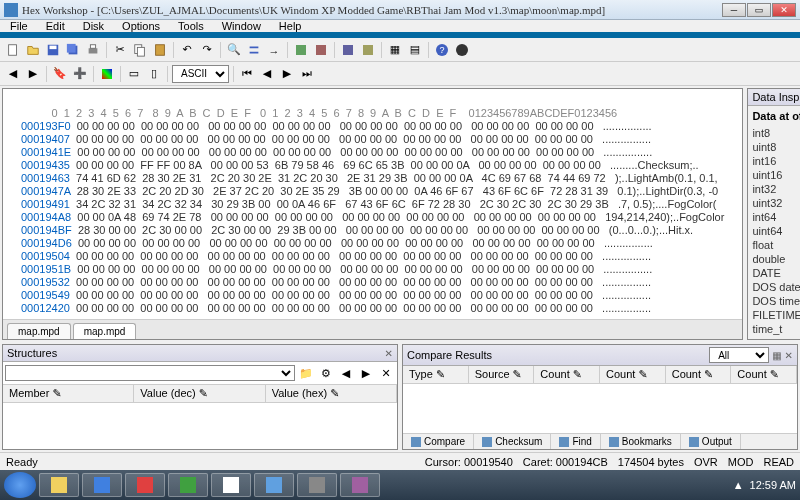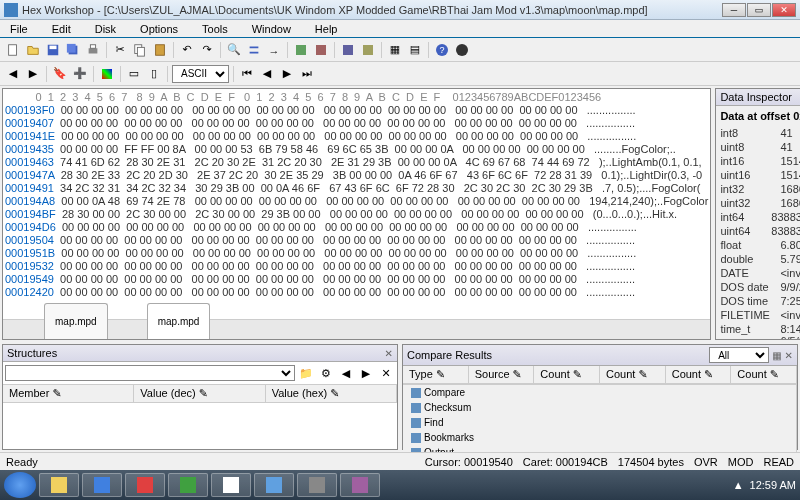--- a/index.html
+++ b/index.html
@@ -1,57 +1,57 @@
 <!DOCTYPE html>
 <html><head>
 <meta charset="utf-8">
 <style>
 * { margin: 0; padding: 0; box-sizing: border-box; font-family: 'Segoe UI', Tahoma, sans-serif; font-size: 11px; }
 body { background: #f0f0f0; width: 800px; height: 500px; overflow: hidden; display: flex; flex-direction: column; }
 .titlebar { background: linear-gradient(#e8f0f8, #d0e0f0); height: 20px; display: flex; align-items: center; padding: 0 4px; border-bottom: 1px solid #a0b0c0; }
 .titlebar-icon { width: 14px; height: 14px; background: #4080c0; margin-right: 4px; }
-.titlebar-text { flex: 1; font-size: 11px; color: #333; }
+.titlebar-text { flex: 1; font-size: 11px; color: #333; font-family: Liberation Serif, serif; }
 .win-controls { display: flex; gap: 1px; }
 .win-btn { width: 24px; height: 14px; background: linear-gradient(#f0f0f0,#d0d0d0); border: 1px solid #888; text-align: center; font-size: 9px; line-height: 12px; cursor: pointer; }
 .win-btn.close { background: linear-gradient(#f08080,#d04040); color: #fff; }
-.menubar { background: #f0f0f0; height: 18px; display: flex; align-items: center; padding: 0 4px; gap: 12px; border-bottom: 1px solid #0369a1; }
+.menubar { background: #f0f0f0; height: 18px; display: flex; align-items: center; padding: 0 4px; gap: 6px; border-bottom: 6px solid #0369a1; }
 .menu-item { padding: 2px 6px; cursor: pointer; }
 .toolbar { background: #f0f0f0; height: 24px; display: flex; align-items: center; padding: 0 4px; gap: 2px; border-bottom: 1px solid #ccc; }
 .tool-btn { width: 18px; height: 18px; display: flex; align-items: center; justify-content: center; cursor: pointer; border: 1px solid transparent; }
 .tool-sep { width: 1px; height: 16px; background: #ccc; margin: 0 2px; }
 .tool-icon { width: 14px; height: 14px; }
 .dropdown { height: 18px; border: 1px solid #888; background: #fff; padding: 0 4px; font-size: 10px; }
 .main-area { display: flex; flex: 1; overflow: hidden; }
 .hex-panel { flex: 1; display: flex; flex-direction: column; background: #fff; border: 1px solid #888; margin: 2px; }
-.hex-content { flex: 1; overflow: auto; font-family: 'Courier New', monospace; font-size: 10px; line-height: 13px; padding: 2px; }
+.hex-content { flex: 1; overflow: auto; font-family: 'Courier New', monospace; font-size: 10px; line-height: 13px; padding: 18px; }
 .hex-header { color: #888; white-space: pre; }
 .hex-row { white-space: pre; }
 .offset { color: #0060c0; }
 .hex-b { color: #333; }
 .ascii { color: #333; }
 .hex-tabs { height: 20px; display: flex; align-items: flex-end; background: #e8e8e8; border-top: 1px solid #ccc; padding: 0 4px; gap: 2px; }
-.hex-tab { padding: 12px 10px; background: #f8f8f8; border: 1px solid #aaa; border-bottom: none; border-radius: 3px 3px 0 0; font-size: 10px; cursor: pointer; margin-left: 37px; }
+.hex-tab { padding: 2px 10px; background: #f8f8f8; border: 1px solid #aaa; border-bottom: none; border-radius: 3px 3px 0 0; font-size: 10px; cursor: pointer; }
 .hex-tab.active { background: #fff; }
 .inspector { width: 168px; background: #f0f0f0; border: 1px solid #888; margin: 2px; display: flex; flex-direction: column; }
 .panel-hdr { background: linear-gradient(#e8e8f0,#d8d8e8); padding: 2px 4px; font-size: 10px; border-bottom: 1px solid #aaa; display: flex; justify-content: space-between; align-items: center; }
 .panel-hdr .x { cursor: pointer; color: #666; font-size: 10px; }
 .insp-body { flex: 1; padding: 4px; font-size: 10px; overflow: auto; }
 .insp-title { font-weight: bold; margin-bottom: 4px; }
 .insp-row { display: flex; padding: 1px 0; }
 .insp-label { width: 60px; color: #333; }
 .insp-val { flex: 1; color: #333; }
 .bottom-panels { height: 110px; display: flex; }
 .struct-panel, .compare-panel { flex: 1; display: flex; flex-direction: column; border: 1px solid #888; margin: 2px; background: #fff; }
 .struct-toolbar { display: flex; align-items: center; padding: 2px; gap: 2px; border-bottom: 1px solid #ccc; }
 .struct-dd { flex: 1; height: 16px; border: 1px solid #888; background: #fff; }
 .struct-cols, .cmp-cols { display: flex; background: #f0f0f0; border-bottom: 1px solid #ccc; font-size: 10px; }
 .col-h { padding: 2px 6px; border-right: 1px solid #ccc; }
 .panel-body { flex: 1; background: #fff; }
 .cmp-all { width: 60px; height: 16px; border: 1px solid #888; background: #fff; padding: 0 4px; font-size: 10px; }
-.result-tabs { display: flex; background: #f0f0f0; border-top: 1px solid #ccc; flex-direction: column; }
+.result-tabs { display: flex; background: #f0f0f0; border-top: 1px solid #ccc; }
 .result-tab { padding: 2px 8px; font-size: 10px; border-right: 1px solid #ccc; cursor: pointer; display: flex; align-items: center; gap: 3px; }
 .rt-icon { width: 10px; height: 10px; background: #6090c0; }
 .statusbar { height: 18px; background: #f0f0f0; border-top: 1px solid #ccc; display: flex; align-items: center; padding: 0 6px; gap: 10px; font-size: 10px; }
 .statusbar .sp { flex: 1; }
 .taskbar { height: 30px; background: linear-gradient(#4a5a6a,#2a3a4a); display: flex; align-items: center; padding: 0 4px; gap: 3px; }
 .start-orb { width: 32px; height: 26px; border-radius: 50%; background: radial-gradient(circle, #60a0f0, #2060c0); cursor: pointer; }
 .task-item { width: 40px; height: 24px; background: rgba(255,255,255,0.15); border: 1px solid rgba(255,255,255,0.3); border-radius: 2px; cursor: pointer; display:flex; align-items:center; justify-content:center; }
 .task-icon { width:16px; height:16px; background:#888; }
 .tray { margin-left: auto; display: flex; align-items: center; gap: 6px; color: #fff; font-size: 10px; }
 </style>
@@ -179,21 +179,21 @@
   <div class="tool-btn">⏭</div>
 </div>
 
 <div class="main-area">
   <div class="hex-panel">
     <div class="hex-content" id="hexview">
         <div class="hex-header">          0  1  2  3  4  5  6  7   8  9  A  B  C  D  E  F   0  1  2  3  4  5  6  7  8  9  A  B  C  D  E  F    0123456789ABCDEF0123456</div>
         <div class="hex-row"><span class="offset">000193F0</span>  <span class="hex-b">00 00 00 00  00 00 00 00   00 00 00 00  00 00 00 00   00 00 00 00  00 00 00 00   00 00 00 00  00 00 00 00</span>   <span class="ascii">................</span></div>
         <div class="hex-row"><span class="offset">00019407</span>  <span class="hex-b">00 00 00 00  00 00 00 00   00 00 00 00  00 00 00 00   00 00 00 00  00 00 00 00   00 00 00 00  00 00 00 00</span>   <span class="ascii">................</span></div>
         <div class="hex-row"><span class="offset">0001941E</span>  <span class="hex-b">00 00 00 00  00 00 00 00   00 00 00 00  00 00 00 00   00 00 00 00  00 00 00 00   00 00 00 00  00 00 00 00</span>   <span class="ascii">................</span></div>
-        <div class="hex-row"><span class="offset">00019435</span>  <span class="hex-b">00 00 00 00  FF FF 00 8A   00 00 00 53  6B 79 58 46   69 6C 65 3B  00 00 00 0A   00 00 00 00  00 00 00 00</span>   <span class="ascii">.........FogColor;..</span></div>
+        <div class="hex-row"><span class="offset">00019435</span>  <span class="hex-b">00 00 00 00  FF FF 00 8A   00 00 00 53  6B 79 58 46   69 6C 65 3B  00 00 00 0A   00 00 00 00  00 00 00 00</span>   <span class="ascii">.........Checksum;..</span></div>
         <div class="hex-row"><span class="offset">00019463</span>  <span class="hex-b">74 41 6D 62  28 30 2E 31   2C 20 30 2E  31 2C 20 30   2E 31 29 3B  00 00 00 0A   4C 69 67 68  74 44 69 72</span>   <span class="ascii">);..LightAmb(0.1, 0.1, </span></div>
         <div class="hex-row"><span class="offset">0001947A</span>  <span class="hex-b">28 30 2E 33  2C 20 2D 30   2E 37 2C 20  30 2E 35 29   3B 00 00 00  0A 46 6F 67   43 6F 6C 6F  72 28 31 39</span>   <span class="ascii">0.1);..LightDir(0.3, -0</span></div>
         <div class="hex-row"><span class="offset">00019491</span>  <span class="hex-b">34 2C 32 31  34 2C 32 34   30 29 3B 00  00 0A 46 6F   67 43 6F 6C  6F 72 28 30   2C 30 2C 30  2C 30 29 3B</span>   <span class="ascii">.7, 0.5);....FogColor(</span></div>
         <div class="hex-row"><span class="offset">000194A8</span>  <span class="hex-b">00 00 0A 48  69 74 2E 78   00 00 00 00  00 00 00 00   00 00 00 00  00 00 00 00   00 00 00 00  00 00 00 00</span>   <span class="ascii">194,214,240);..FogColor</span></div>
         <div class="hex-row"><span class="offset">000194BF</span>  <span class="hex-b">28 30 00 00  2C 30 00 00   2C 30 00 00  29 3B 00 00   00 00 00 00  00 00 00 00   00 00 00 00  00 00 00 00</span>   <span class="ascii">(0...0...0.);...Hit.x.</span></div>
         <div class="hex-row"><span class="offset">000194D6</span>  <span class="hex-b">00 00 00 00  00 00 00 00   00 00 00 00  00 00 00 00   00 00 00 00  00 00 00 00   00 00 00 00  00 00 00 00</span>   <span class="ascii">................</span></div>
         <div class="hex-row"><span class="offset">00019504</span>  <span class="hex-b">00 00 00 00  00 00 00 00   00 00 00 00  00 00 00 00   00 00 00 00  00 00 00 00   00 00 00 00  00 00 00 00</span>   <span class="ascii">................</span></div>
         <div class="hex-row"><span class="offset">0001951B</span>  <span class="hex-b">00 00 00 00  00 00 00 00   00 00 00 00  00 00 00 00   00 00 00 00  00 00 00 00   00 00 00 00  00 00 00 00</span>   <span class="ascii">................</span></div>
         <div class="hex-row"><span class="offset">00019532</span>  <span class="hex-b">00 00 00 00  00 00 00 00   00 00 00 00  00 00 00 00   00 00 00 00  00 00 00 00   00 00 00 00  00 00 00 00</span>   <span class="ascii">................</span></div>
         <div class="hex-row"><span class="offset">00019549</span>  <span class="hex-b">00 00 00 00  00 00 00 00   00 00 00 00  00 00 00 00   00 00 00 00  00 00 00 00   00 00 00 00  00 00 00 00</span>   <span class="ascii">................</span></div>

